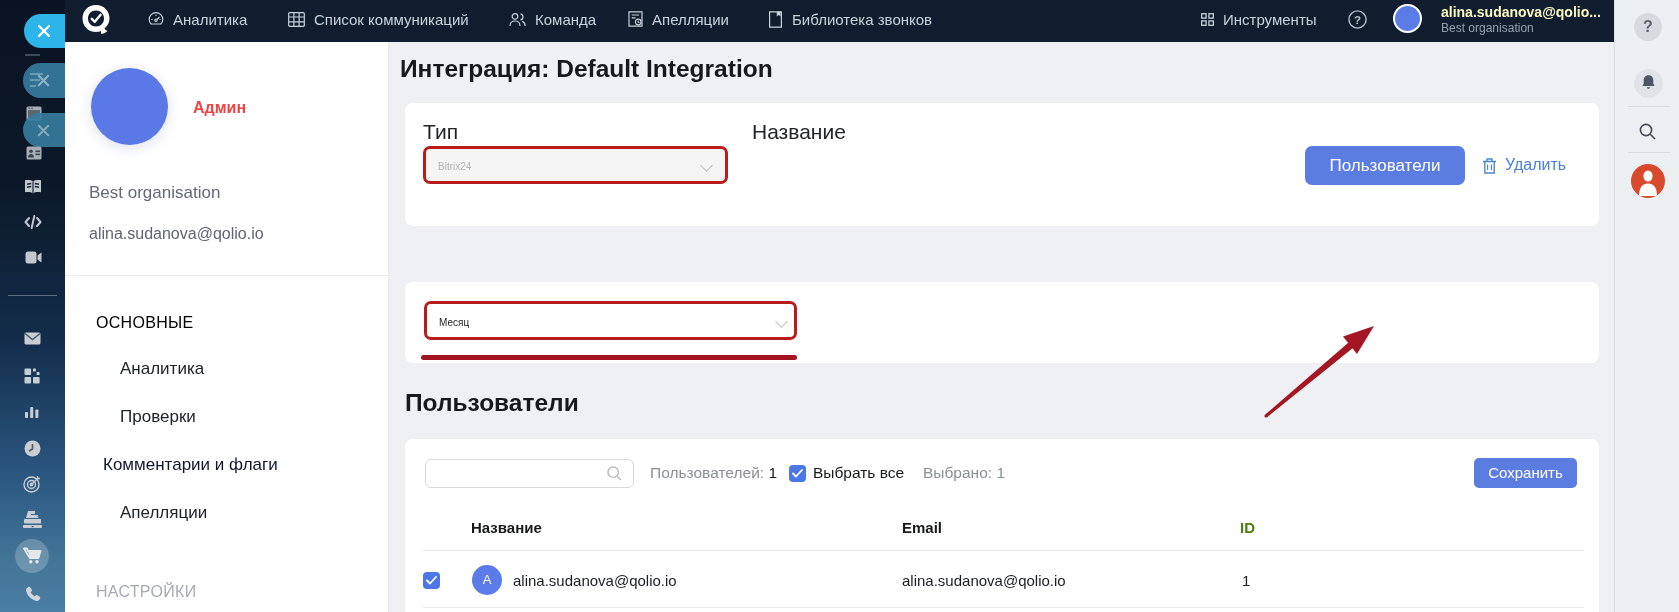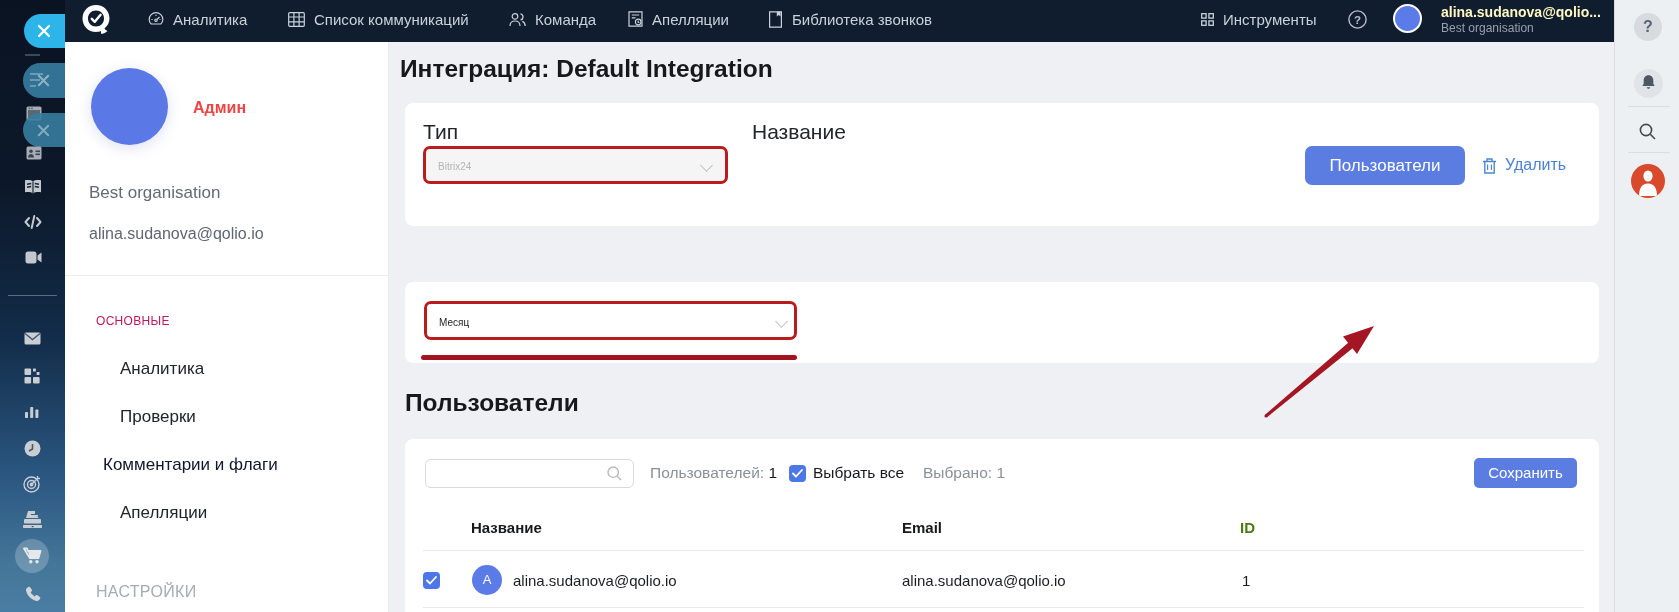--- a/index.html
+++ b/index.html
@@ -211,21 +211,21 @@
       <path d="M3.2 0.9 C3.9 0.5 4.8 0.7 5.3 1.4 L6.7 3.5 C7.1 4.1 7 4.9 6.5 5.4 L5.6 6.3 C6.3 7.7 8.3 9.7 9.7 10.4 L10.6 9.5 C11.1 9 11.9 8.9 12.5 9.3 L14.6 10.7 C15.3 11.2 15.5 12.1 15.1 12.8 C14.4 14 13.1 15.3 11.6 15 C9.2 14.5 6.4 12.8 4.8 11.2 C3.2 9.6 1.5 6.8 1 4.4 C0.7 2.9 2 1.6 3.2 0.9 Z"></path>
     </svg>
   </div>
   <div class="abs" id="sidebar">
 
     <div class="abs" style="left:26px;top:26px;width:77px;height:77px;border-radius:50%;background:#5b79e6;box-shadow:0 3px 14px rgba(70,90,180,0.18);"></div>
     <div class="abs" style="left:128px;top:57px;font-size:16px;font-weight:bold;color:#ef4444;">Админ</div>
     <div class="abs" style="left:24px;top:141px;font-size:17px;color:#636a75;">Best organisation</div>
     <div class="abs" style="left:24px;top:183px;font-size:16px;color:#5f6671;">alina.sudanova@qolio.io</div>
     <div class="abs" style="left:0;top:233px;width:324px;height:1px;background:#ededf0;"></div>
-    <div class="abs" style="left:31px;top:272px;font-size:12px;color:#be185d;font-weight:500;letter-spacing:0.3px;">ОСНОВНЫЕ</div>
+    <div class="abs" style="left:31px;top:272px;font-size:16px;color:#000000;font-weight:500;letter-spacing:0.3px;">ОСНОВНЫЕ</div>
     <div class="abs" style="left:55px;top:317px;font-size:17px;color:#20242c;font-weight:500;">Аналитика</div>
     <div class="abs" style="left:55px;top:365px;font-size:17px;color:#20242c;font-weight:500;">Проверки</div>
     <div class="abs" style="left:38px;top:413px;font-size:17px;color:#0f172a;font-weight:400;">Комментарии и флаги</div>
     <div class="abs" style="left:55px;top:461px;font-size:17px;color:#20242c;font-weight:500;">Апелляции</div>
     <div class="abs" style="left:31px;top:541px;font-size:16px;color:#a6abb4;font-weight:500;letter-spacing:0.3px;">НАСТРОЙКИ</div>
   </div>
   <div class="abs" id="main">
     <h1 class="abs" style="left:11px;top:13px;">Интеграция: Default Integration</h1>
 
     <div class="card" style="top:61px;height:123px;"></div>

